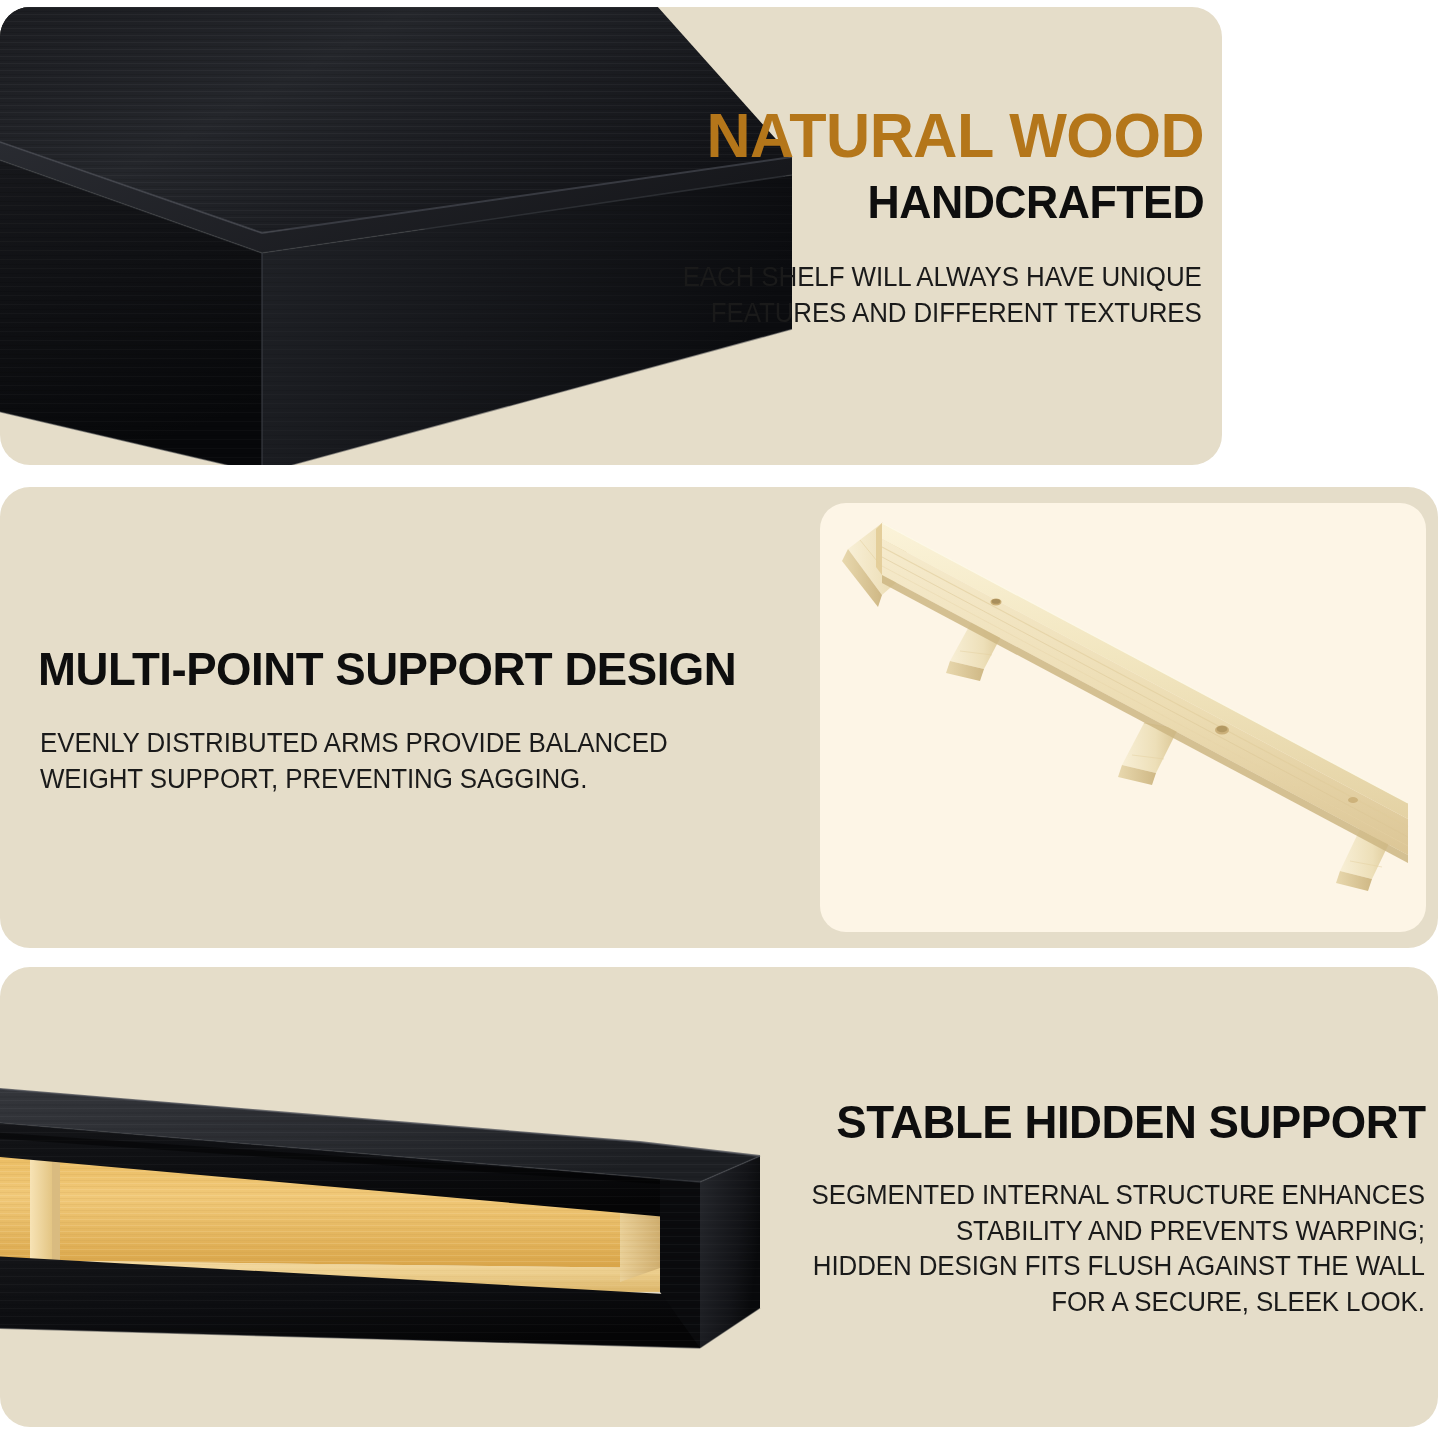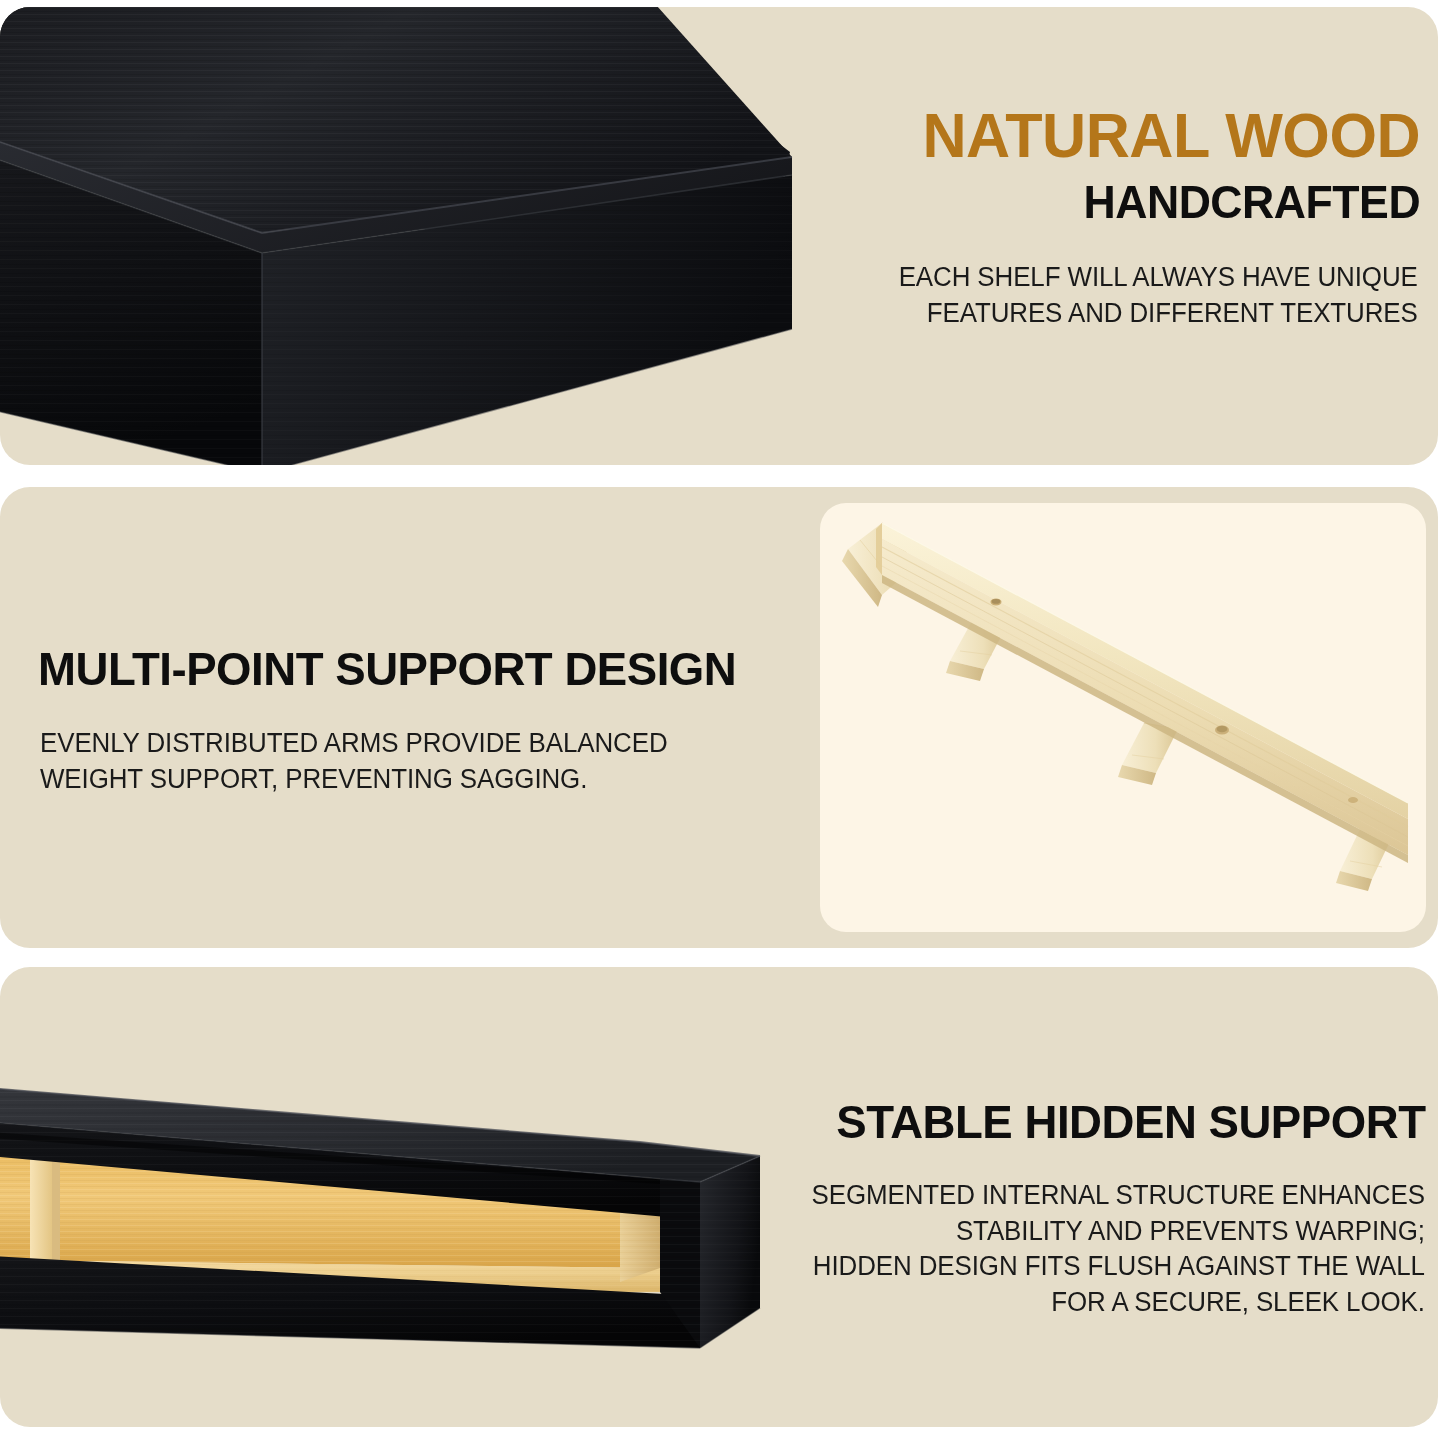--- a/index.html
+++ b/index.html
@@ -2,21 +2,21 @@
 <html><head>
 <meta charset="utf-8">
 <style>
   html,body{margin:0;padding:0;background:#ffffff;}
   body{
     width:1445px;height:1434px;position:relative;overflow:hidden;
     font-family:"Liberation Sans","DejaVu Sans",sans-serif;
     background:#ffffff;
   }
   .panel{position:absolute;left:0;overflow:hidden;background:#e5ddc9;border-radius:30px;}
-  #panel-1{top:7px;width:1438px;height:458px;}
+  #panel-1{top:7px;width:1222px;height:458px;}
   #panel-2{top:487px;width:1438px;height:461px;}
   #panel-3{top:967px;width:1438px;height:460px;}
 
   
   .txt{position:absolute;}
   .h-gold{
     color:#b4761a;font-weight:800;letter-spacing:-0.5px;line-height:1;
     white-space:nowrap;text-transform:uppercase;
     transform:scaleX(0.97);transform-origin:right center;
   }

